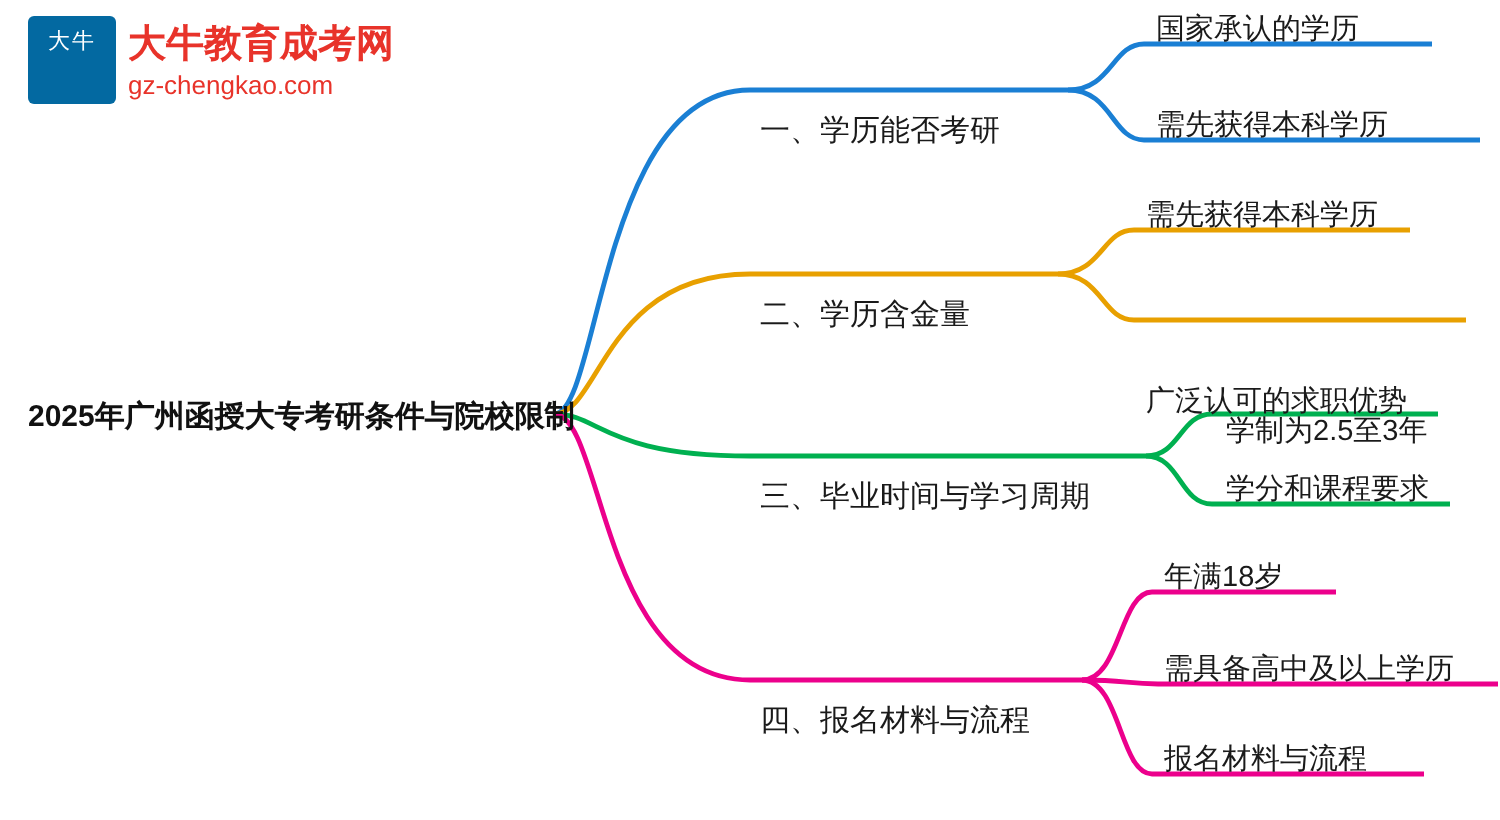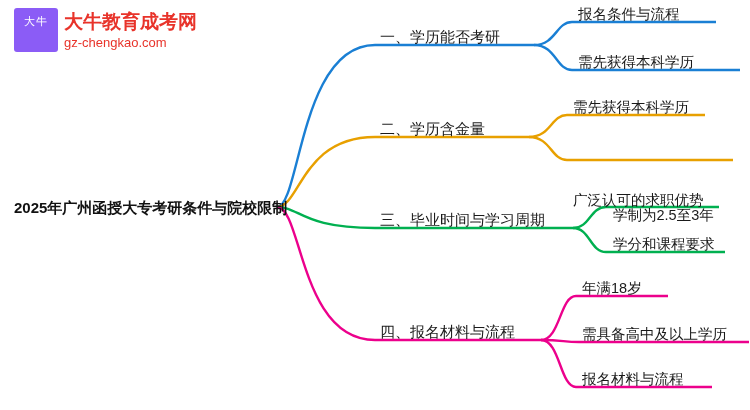--- a/index.html
+++ b/index.html
@@ -28,21 +28,21 @@
     top: 8px;
     width: 178px;
     height: 48px;
   }
   .logo-mark {
     position: absolute;
     left: 0;
     top: 0;
     width: 44px;
     height: 44px;
-    background: #8b5cf6;
+    background: #0369a1;
     border-radius: 3px;
     color: #ffffff;
     font-size: 11px;
     line-height: 13px;
     text-align: center;
     padding-top: 7px;
     box-sizing: border-box;
     font-family: "Liberation Serif", serif;
     letter-spacing: 1px;
     overflow: hidden;
@@ -74,20 +74,21 @@
     font-size: 14.5px;
     font-family: "Liberation Sans", sans-serif;
   }
   .root-node {
     font-size: 15px;
     font-weight: bold;
     color: #111111;
   }
   .branch-node {
     font-size: 15px;
+    margin-top: 28px;
   }
   .leaf-node {
     font-size: 14.5px;
   }
 </style>
 </head>
 <body>
 
 <svg id="canvas" viewBox="0 0 750 410" xmlns="http://www.w3.org/2000/svg">
 
@@ -119,21 +120,21 @@
   <div class="logo-sub">gz-chengkao.com</div>
 </div>
 
 <div class="node root-node" style="left:14px; top:199px;">2025年广州函授大专考研条件与院校限制</div>
 
 <div class="node branch-node" style="left:380px; top:28px;">一、学历能否考研</div>
 <div class="node branch-node" style="left:380px; top:120px;">二、学历含金量</div>
 <div class="node branch-node" style="left:380px; top:211px;">三、毕业时间与学习周期</div>
 <div class="node branch-node" style="left:380px; top:323px;">四、报名材料与流程</div>
 
-<div class="node leaf-node" style="left:578px; top:5px;">报名条件与流程</div>
+<div class="node leaf-node" style="left:578px; top:5px;">国家承认的学历</div>
 <div class="node leaf-node" style="left:578px; top:53px;">需先获得本科学历</div>
 
 <div class="node leaf-node" style="left:573px; top:98px;">需先获得本科学历</div>
 <div class="node leaf-node" style="left:573px; top:143px;margin-top:48px;">广泛认可的求职优势</div>
 
 <div class="node leaf-node" style="left:613px; top:206px;">学制为2.5至3年</div>
 <div class="node leaf-node" style="left:613px; top:235px;">学分和课程要求</div>
 
 <div class="node leaf-node" style="left:582px; top:279px;">年满18岁</div>
 <div class="node leaf-node" style="left:582px; top:325px;">需具备高中及以上学历</div>

